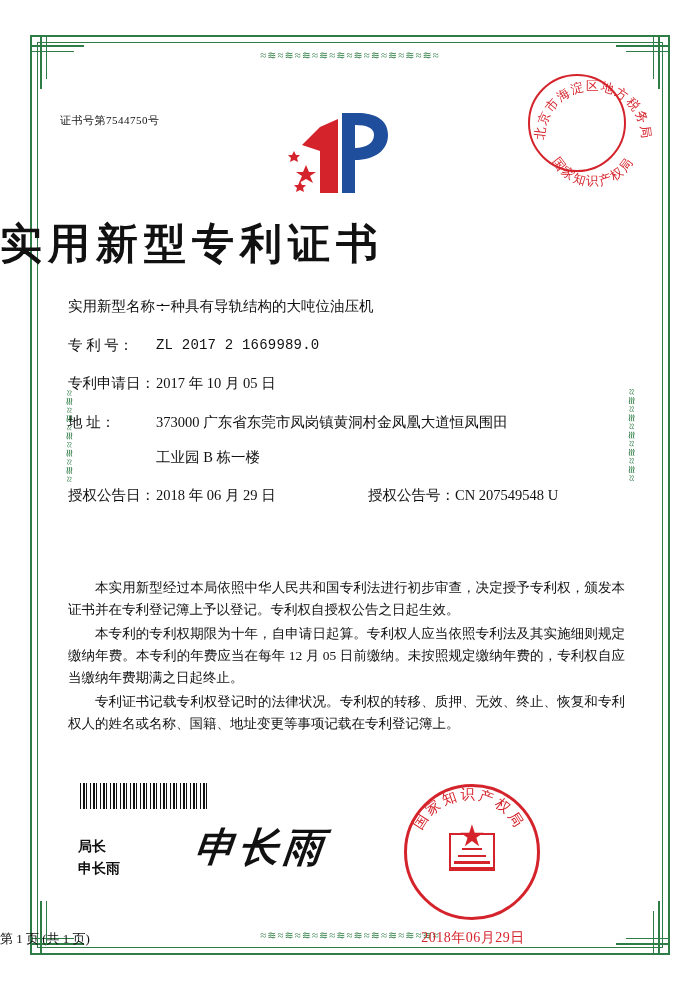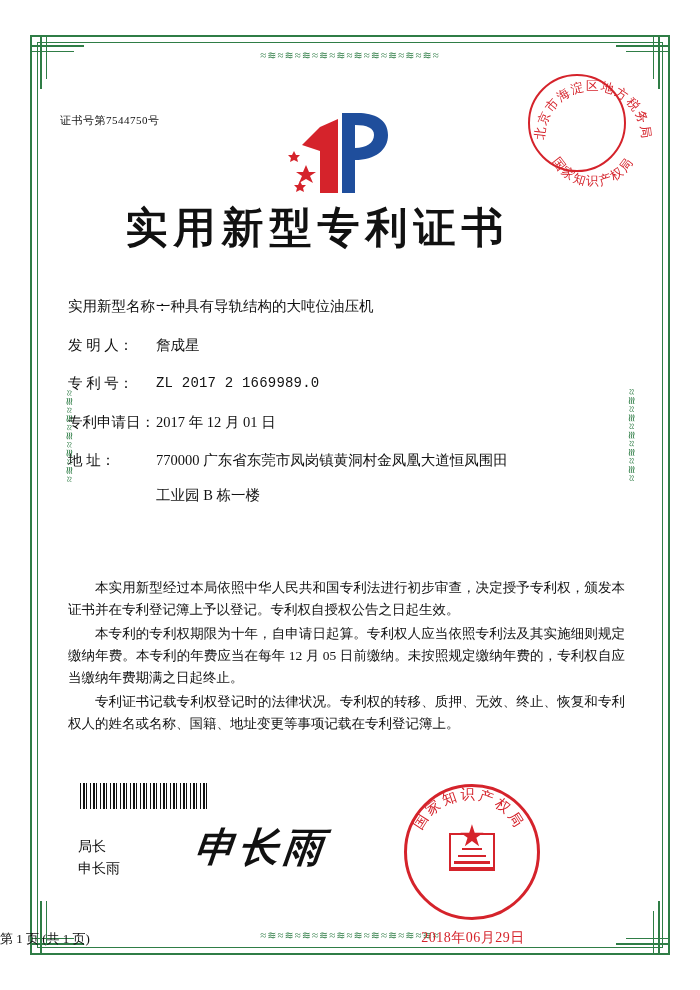--- a/index.html
+++ b/index.html
@@ -95,23 +95,22 @@
   }
 
   .logo {
     position: absolute;
     left: 280px; top: 105px;
     width: 120px; height: 95px;
   }
 
   .title {
     position: absolute;
-    left: 0; top: 200px;
+    left: 0; top: 216px;
     width: 635px;
-    text-align: center;
     font-size: 42px;
     font-weight: bold;
     letter-spacing: 6px;
     font-family: "Liberation Serif", serif;
   }
 
   
   .fields {
     position: absolute;
     left: 68px; top: 296px;
@@ -172,20 +171,21 @@
       #111 6px, #111 7px, #fff 7px, #fff 10px
     );
   }
 
   
   .sig-label {
     position: absolute;
     left: 78px; top: 836px;
     font-size: 14px;
     line-height: 22px;
+    font-weight: bold;
   }
   .sig-script {
     position: absolute;
     left: 195px; top: 820px;
     font-size: 40px;
     font-family: "Liberation Serif", serif;
     font-style: italic;
     font-weight: bold;
     letter-spacing: 4px;
     color: #111;
@@ -317,38 +317,42 @@
   </div>
 
   <div class="title">实用新型专利证书</div>
 
   <div class="fields">
 
     <div class="field-row">
       <span class="f-label">实用新型名称：</span><span class="f-value">一种具有导轨结构的大吨位油压机</span>
     </div>
 
-    <div class="field-row">
-      <span class="f-label">发 明 人：</span><span class="f-value">詹成星</span>
-    </div>
 
     <div class="field-row">
       <span class="f-label">专 利 号：</span><span class="f-value mono">ZL 2017 2 1669989.0</span>
     </div>
 
     <div class="field-row">
-      <span class="f-label">专利申请日：</span><span class="f-value">2017 年 12 月 01 日</span>
+      <span class="f-label">专利申请日：</span><span class="f-value">2017 年 10 月 05 日</span>
     </div>
 
 
     <div class="field-row">
-      <span class="f-label">地     址：</span><span class="f-value">770000  广东省东莞市凤岗镇黄洞村金凤凰大道恒凤围田</span>
+      <span class="f-label">地     址：</span><span class="f-value">373000  广东省东莞市凤岗镇黄洞村金凤凰大道恒凤围田</span>
       <span class="addr-second">工业园 B 栋一楼</span>
     </div>
 
+    <div class="field-row row-split">
+      <span class="left">
+        <span class="f-label">授权公告日：</span><span class="f-value">2018 年 06 月 29 日</span>
+      </span><span class="right">
+        <span>授权公告号：</span><span>CN 207549548 U</span>
+      </span>
+    </div>
 
   </div>
 
   <div class="body-text">
     <p>本实用新型经过本局依照中华人民共和国专利法进行初步审查，决定授予专利权，颁发本证书并在专利登记簿上予以登记。专利权自授权公告之日起生效。</p>
     <p>本专利的专利权期限为十年，自申请日起算。专利权人应当依照专利法及其实施细则规定缴纳年费。本专利的年费应当在每年 12 月 05 日前缴纳。未按照规定缴纳年费的，专利权自应当缴纳年费期满之日起终止。</p>
     <p>专利证书记载专利权登记时的法律状况。专利权的转移、质押、无效、终止、恢复和专利权人的姓名或名称、国籍、地址变更等事项记载在专利登记簿上。</p>
   </div>
 
   <div class="barcode"></div>

